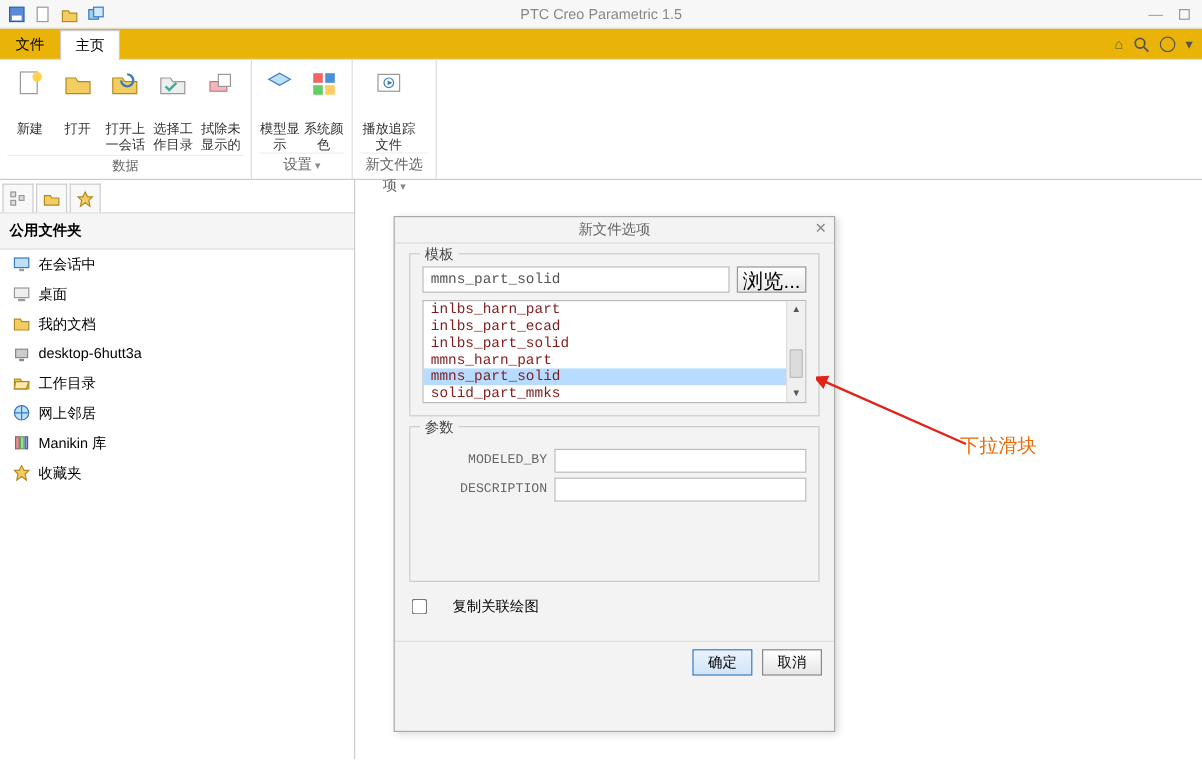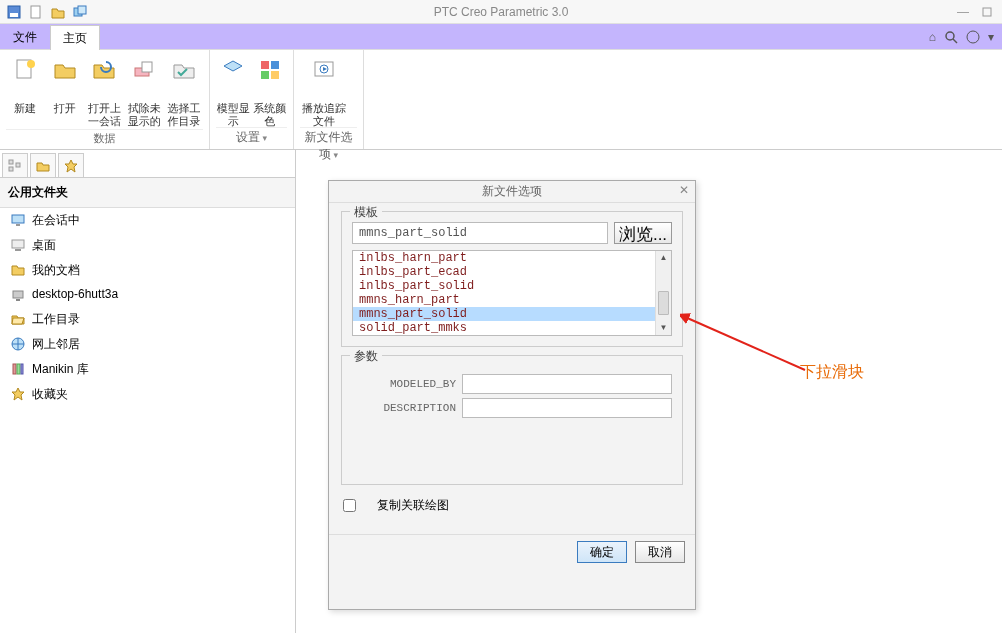--- a/index.html
+++ b/index.html
@@ -7,21 +7,21 @@
 
 
 .titlebar { height: 24px; background: #f7f7f7; border-bottom: 1px solid #e0e0e0; display: flex; align-items: center; position: relative; }
 .titlebar .qat { display: flex; gap: 6px; padding-left: 6px; }
 .titlebar .qat span { width: 16px; height: 16px; display: inline-flex; align-items: center; justify-content: center; }
 .titlebar .title { position: absolute; left: 50%; transform: translateX(-50%); color: #888; font-family: Arial; }
 .titlebar .winctrl { margin-left: auto; display: flex; gap: 10px; padding-right: 8px; color: #999; }
 .titlebar .winctrl span { width: 14px; height: 14px; display: inline-flex; align-items: center; justify-content: center; }
 
 
-.menubar { height: 26px; background: #c4b5fd; border-bottom: 1px solid #ddd; display: flex; position: relative; }
+.menubar { height: 26px; background: #eab308; border-bottom: 1px solid #ddd; display: flex; position: relative; }
 .menubar .tab { padding: 4px 12px; border: 1px solid transparent; border-bottom: none; cursor: default; }
 .menubar .tab.active { border-color: #ccc; background: #fff; position: relative; top: 1px; }
 .menubar .right-icons { margin-left: auto; display: flex; gap: 8px; padding-right: 8px; align-items: center; color: #555; }
 
 
 .ribbon { height: 100px; background: #fff; border-bottom: 1px solid #ccc; display: flex; }
 .ribbon-group { border-right: 1px solid #ddd; padding: 4px 6px 2px 6px; display: flex; flex-direction: column; }
 .ribbon-row { display: flex; gap: 2px; flex: 1; }
 .rbtn { width: 38px; display: flex; flex-direction: column; align-items: center; gap: 18px; padding-top: 2px; cursor: default; }
 .rbtn .ic { width: 28px; height: 28px; display: flex; align-items: center; justify-content: center; }
@@ -94,21 +94,21 @@
           <path d="M1 4h5l1 2h6v7H1z" fill="#f3cd62" stroke="#b38a20"></path>
         </svg>
       </span>
     <span>
         <svg width="14" height="14">
           <rect x="1" y="3" width="8" height="8" fill="#9dd0f0" stroke="#3a7bbf"></rect>
           <rect x="5" y="1" width="8" height="8" fill="#cde8f9" stroke="#3a7bbf"></rect>
         </svg>
       </span>
   </div>
-  <div class="title">PTC Creo Parametric 3.0</div>
+  <div class="title">PTC Creo Parametric 1.5</div>
   <div class="winctrl">
     <span>—</span>
     <span>
         <svg width="10" height="10">
           <rect x="1" y="1" width="8" height="8" fill="none" stroke="#999"></rect>
         </svg>
       </span>
   </div>
 </div>
 
@@ -157,34 +157,34 @@
             <svg width="24" height="24">
               <path d="M2 7h8l2 3h10v10H2z" fill="#f3cd62" stroke="#b38a20"></path>
               <path d="M14 4a5 5 0 1 1-5 5" fill="none" stroke="#3a7bbf" stroke-width="2"></path>
             </svg>
           </span>
         <span class="lbl">打开上一会话</span>
       </div>
       <div class="rbtn">
         <span class="ic">
             <svg width="24" height="24">
+              <path d="M2 7h8l2 3h10v10H2z" fill="#eee" stroke="#999"></path>
+              <path d="M6 14l3 3 6-6" fill="none" stroke="#4a9" stroke-width="2"></path>
+            </svg>
+          </span>
+        <span class="lbl">选择工作目录</span>
+      </div>
+      <div class="rbtn">
+        <span class="ic">
+            <svg width="24" height="24">
               <rect x="3" y="10" width="14" height="8" fill="#f6b5c0" stroke="#c77"></rect>
               <rect x="10" y="4" width="10" height="10" fill="#fff" stroke="#999"></rect>
             </svg>
           </span>
         <span class="lbl">拭除未显示的</span>
-      </div>
-      <div class="rbtn">
-        <span class="ic">
-            <svg width="24" height="24">
-              <path d="M2 7h8l2 3h10v10H2z" fill="#eee" stroke="#999"></path>
-              <path d="M6 14l3 3 6-6" fill="none" stroke="#4a9" stroke-width="2"></path>
-            </svg>
-          </span>
-        <span class="lbl">选择工作目录</span>
       </div>
     </div>
     <div class="group-title">数据</div>
   </div>
 
   <div class="ribbon-group" style="width:84px">
     <div class="ribbon-row">
       <div class="rbtn">
         <span class="ic">
             <svg width="24" height="24">

